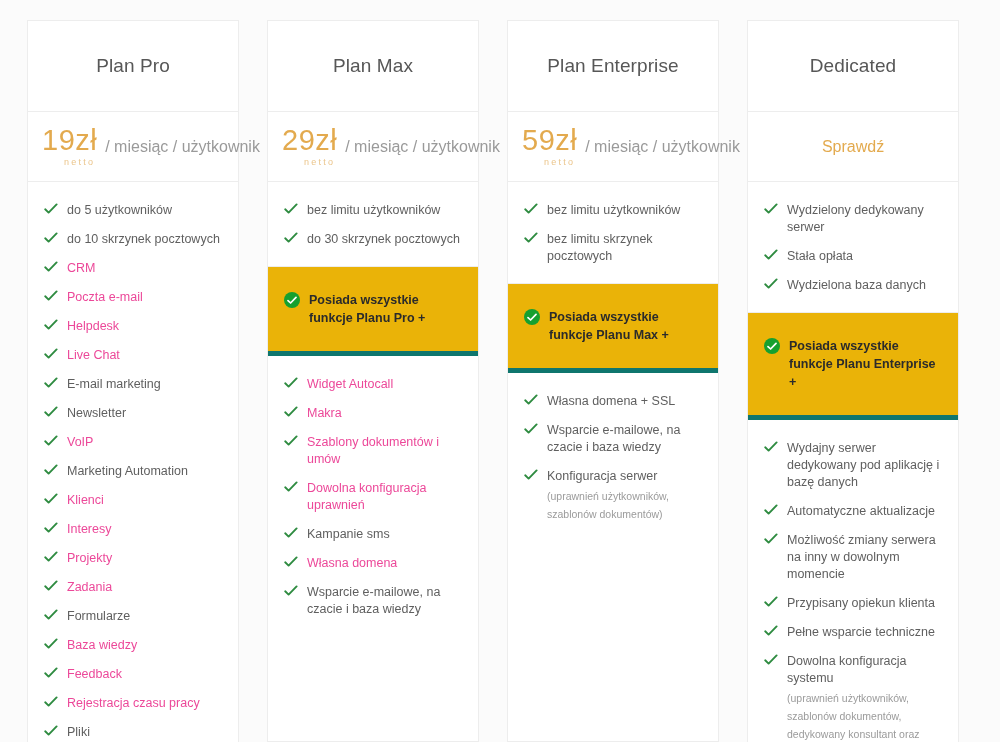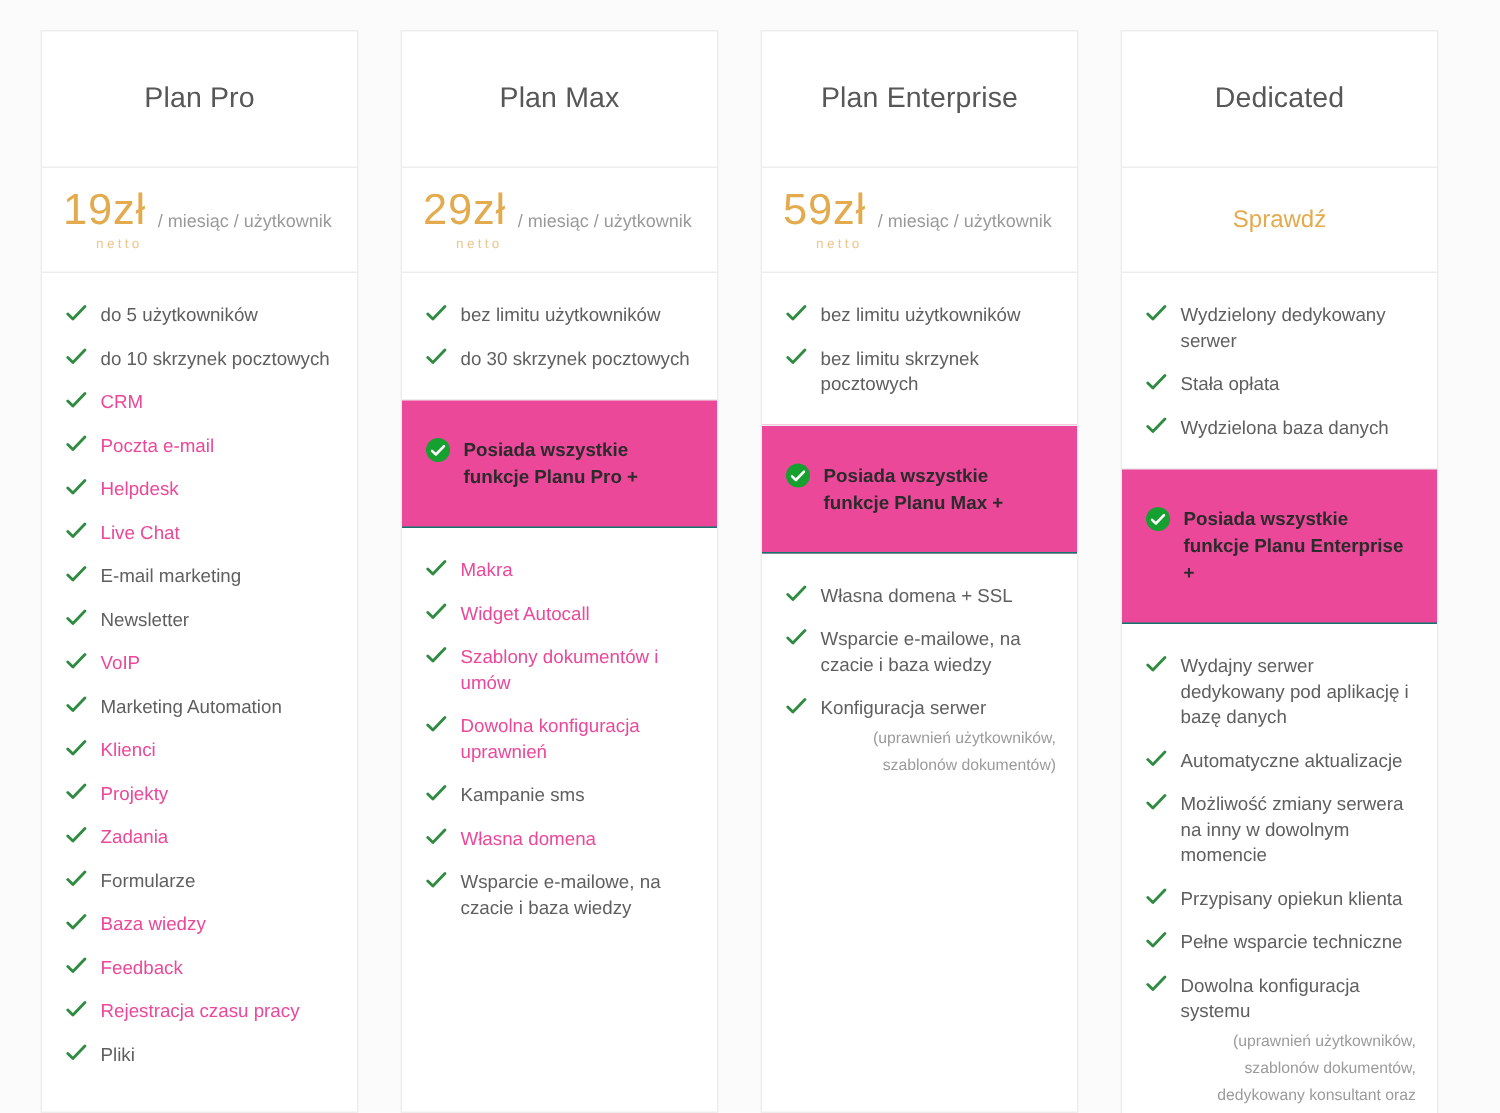--- a/index.html
+++ b/index.html
@@ -72,41 +72,41 @@
     text-align: right;
   }
   .price-netto {
     font-size: 9px;
     color: #ebc58b;
     letter-spacing: 2.2px;
     margin-top: 3px;
     margin-left: 20px;
   }
   .price-period {
-    font-size: 12px;
+    font-size: 16px;
     color: #9a9a9a;
     margin-left: 8px;
     white-space: nowrap;
   }
   .price-cta {
     width: 100%;
     text-align: center;
     font-size: 16px;
     color: #e3aa4e;
     font-weight: normal;
   }
 
   .feature-group {
     padding: 14px 0 12px 0;
     flex: 0 0 auto;
   }
   .feature-group.highlight {
-    background: #ec4899;
+    background: #eab308;
     border-top: 1px solid #ededed;
-    border-bottom: 1px solid #0f766e;
+    border-bottom: 5px solid #0f766e;
     padding: 18px 0 18px 0;
   }
   .feature-group.grow {
     flex: 1 1 auto;
   }
 
   .feature-item {
     display: flex;
     align-items: flex-start;
     padding: 6px 14px 6px 16px;
@@ -148,21 +148,20 @@
     font-weight: bold;
     color: #2b2b2b;
     line-height: 18px;
   }
   .feature-sub {
     display: block;
     font-size: 10.5px;
     line-height: 18px;
     color: #9b9b9b;
     margin-top: 2px;
-    text-align: right;
   }
 </style>
 </head>
 <body>
 
 <div id="pricing-table">
     <div class="plan-card">
       <div class="plan-header">
         <div class="plan-title">Plan Pro</div>
       </div>
@@ -261,20 +260,28 @@
             </svg>
           </span>
           <div class="feature-text link"><span>Klienci</span></div>
         </div>
         <div class="feature-item">
           <span class="check">
             <svg width="14" height="12" viewBox="0 0 14 12" fill="none" xmlns="http://www.w3.org/2000/svg">
               <path d="M1.2 6.3 L4.6 9.6 L12.6 1.4" stroke="currentColor" stroke-width="1.9" stroke-linecap="round" stroke-linejoin="round"></path>
             </svg>
           </span>
+          <div class="feature-text link"><span>Interesy</span></div>
+        </div>
+        <div class="feature-item">
+          <span class="check">
+            <svg width="14" height="12" viewBox="0 0 14 12" fill="none" xmlns="http://www.w3.org/2000/svg">
+              <path d="M1.2 6.3 L4.6 9.6 L12.6 1.4" stroke="currentColor" stroke-width="1.9" stroke-linecap="round" stroke-linejoin="round"></path>
+            </svg>
+          </span>
           <div class="feature-text link"><span>Projekty</span></div>
         </div>
         <div class="feature-item">
           <span class="check">
             <svg width="14" height="12" viewBox="0 0 14 12" fill="none" xmlns="http://www.w3.org/2000/svg">
               <path d="M1.2 6.3 L4.6 9.6 L12.6 1.4" stroke="currentColor" stroke-width="1.9" stroke-linecap="round" stroke-linejoin="round"></path>
             </svg>
           </span>
           <div class="feature-text link"><span>Zadania</span></div>
         </div>
@@ -359,29 +366,29 @@
           <div class="feature-text bold"><span>Posiada wszystkie funkcje Planu Pro +</span></div>
         </div>
       </div>
       <div class="feature-group grow">
         <div class="feature-item">
           <span class="check">
             <svg width="14" height="12" viewBox="0 0 14 12" fill="none" xmlns="http://www.w3.org/2000/svg">
               <path d="M1.2 6.3 L4.6 9.6 L12.6 1.4" stroke="currentColor" stroke-width="1.9" stroke-linecap="round" stroke-linejoin="round"></path>
             </svg>
           </span>
+          <div class="feature-text link"><span>Widget Autocall</span></div>
+        </div>
+        <div class="feature-item">
+          <span class="check">
+            <svg width="14" height="12" viewBox="0 0 14 12" fill="none" xmlns="http://www.w3.org/2000/svg">
+              <path d="M1.2 6.3 L4.6 9.6 L12.6 1.4" stroke="currentColor" stroke-width="1.9" stroke-linecap="round" stroke-linejoin="round"></path>
+            </svg>
+          </span>
           <div class="feature-text link"><span>Makra</span></div>
-        </div>
-        <div class="feature-item">
-          <span class="check">
-            <svg width="14" height="12" viewBox="0 0 14 12" fill="none" xmlns="http://www.w3.org/2000/svg">
-              <path d="M1.2 6.3 L4.6 9.6 L12.6 1.4" stroke="currentColor" stroke-width="1.9" stroke-linecap="round" stroke-linejoin="round"></path>
-            </svg>
-          </span>
-          <div class="feature-text link"><span>Widget Autocall</span></div>
         </div>
         <div class="feature-item">
           <span class="check">
             <svg width="14" height="12" viewBox="0 0 14 12" fill="none" xmlns="http://www.w3.org/2000/svg">
               <path d="M1.2 6.3 L4.6 9.6 L12.6 1.4" stroke="currentColor" stroke-width="1.9" stroke-linecap="round" stroke-linejoin="round"></path>
             </svg>
           </span>
           <div class="feature-text link"><span>Szablony dokumentów i umów</span></div>
         </div>
         <div class="feature-item">

